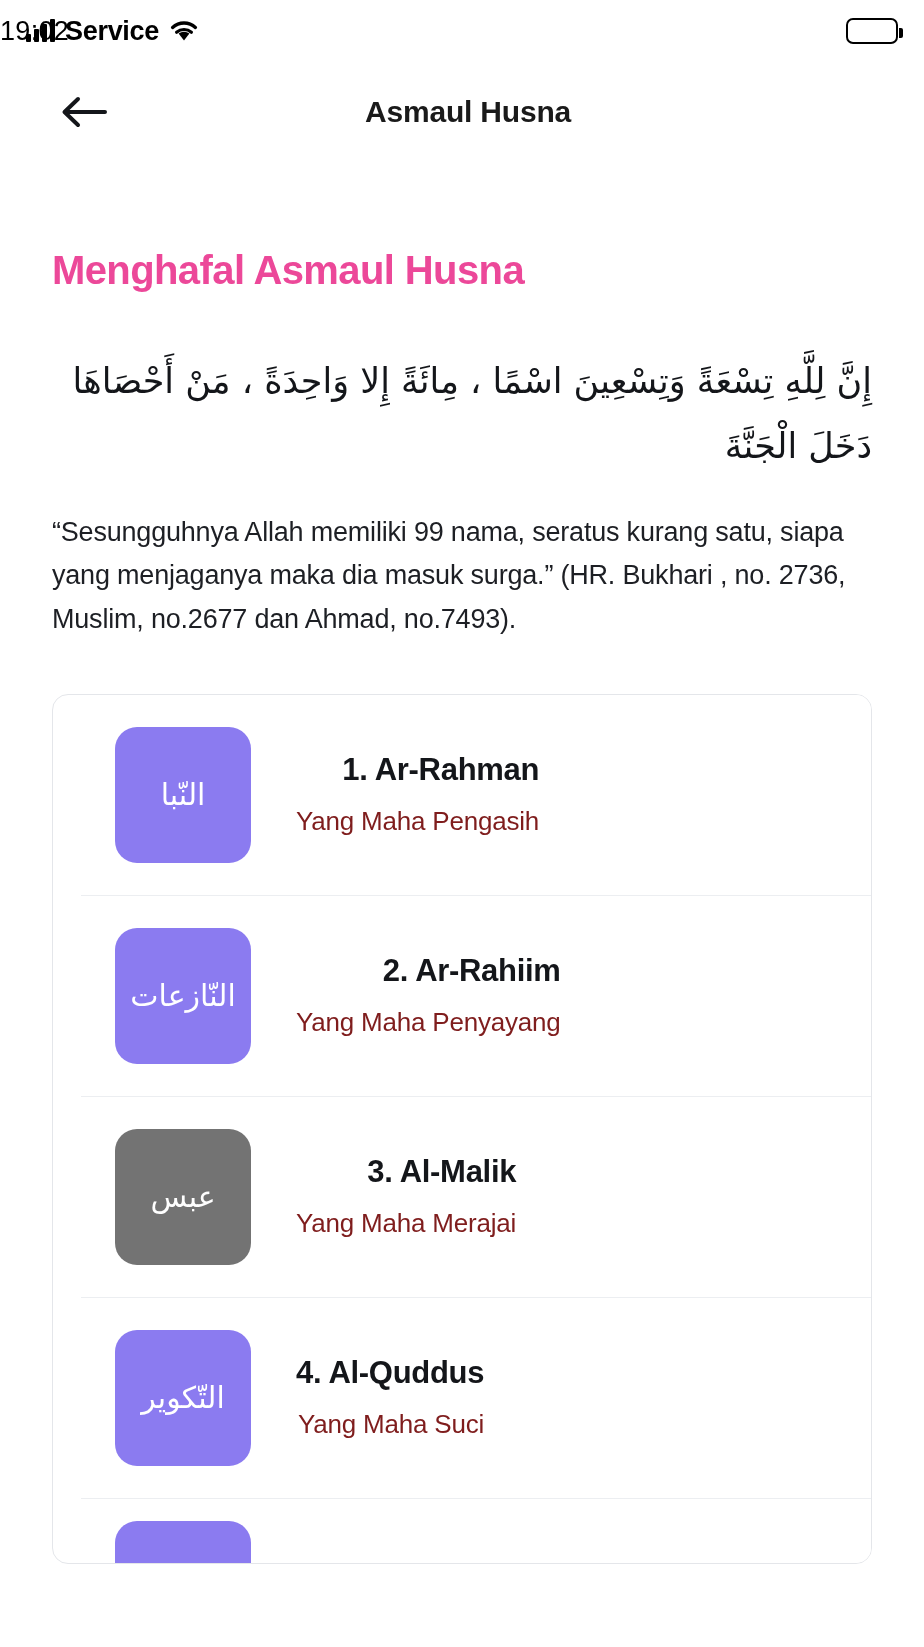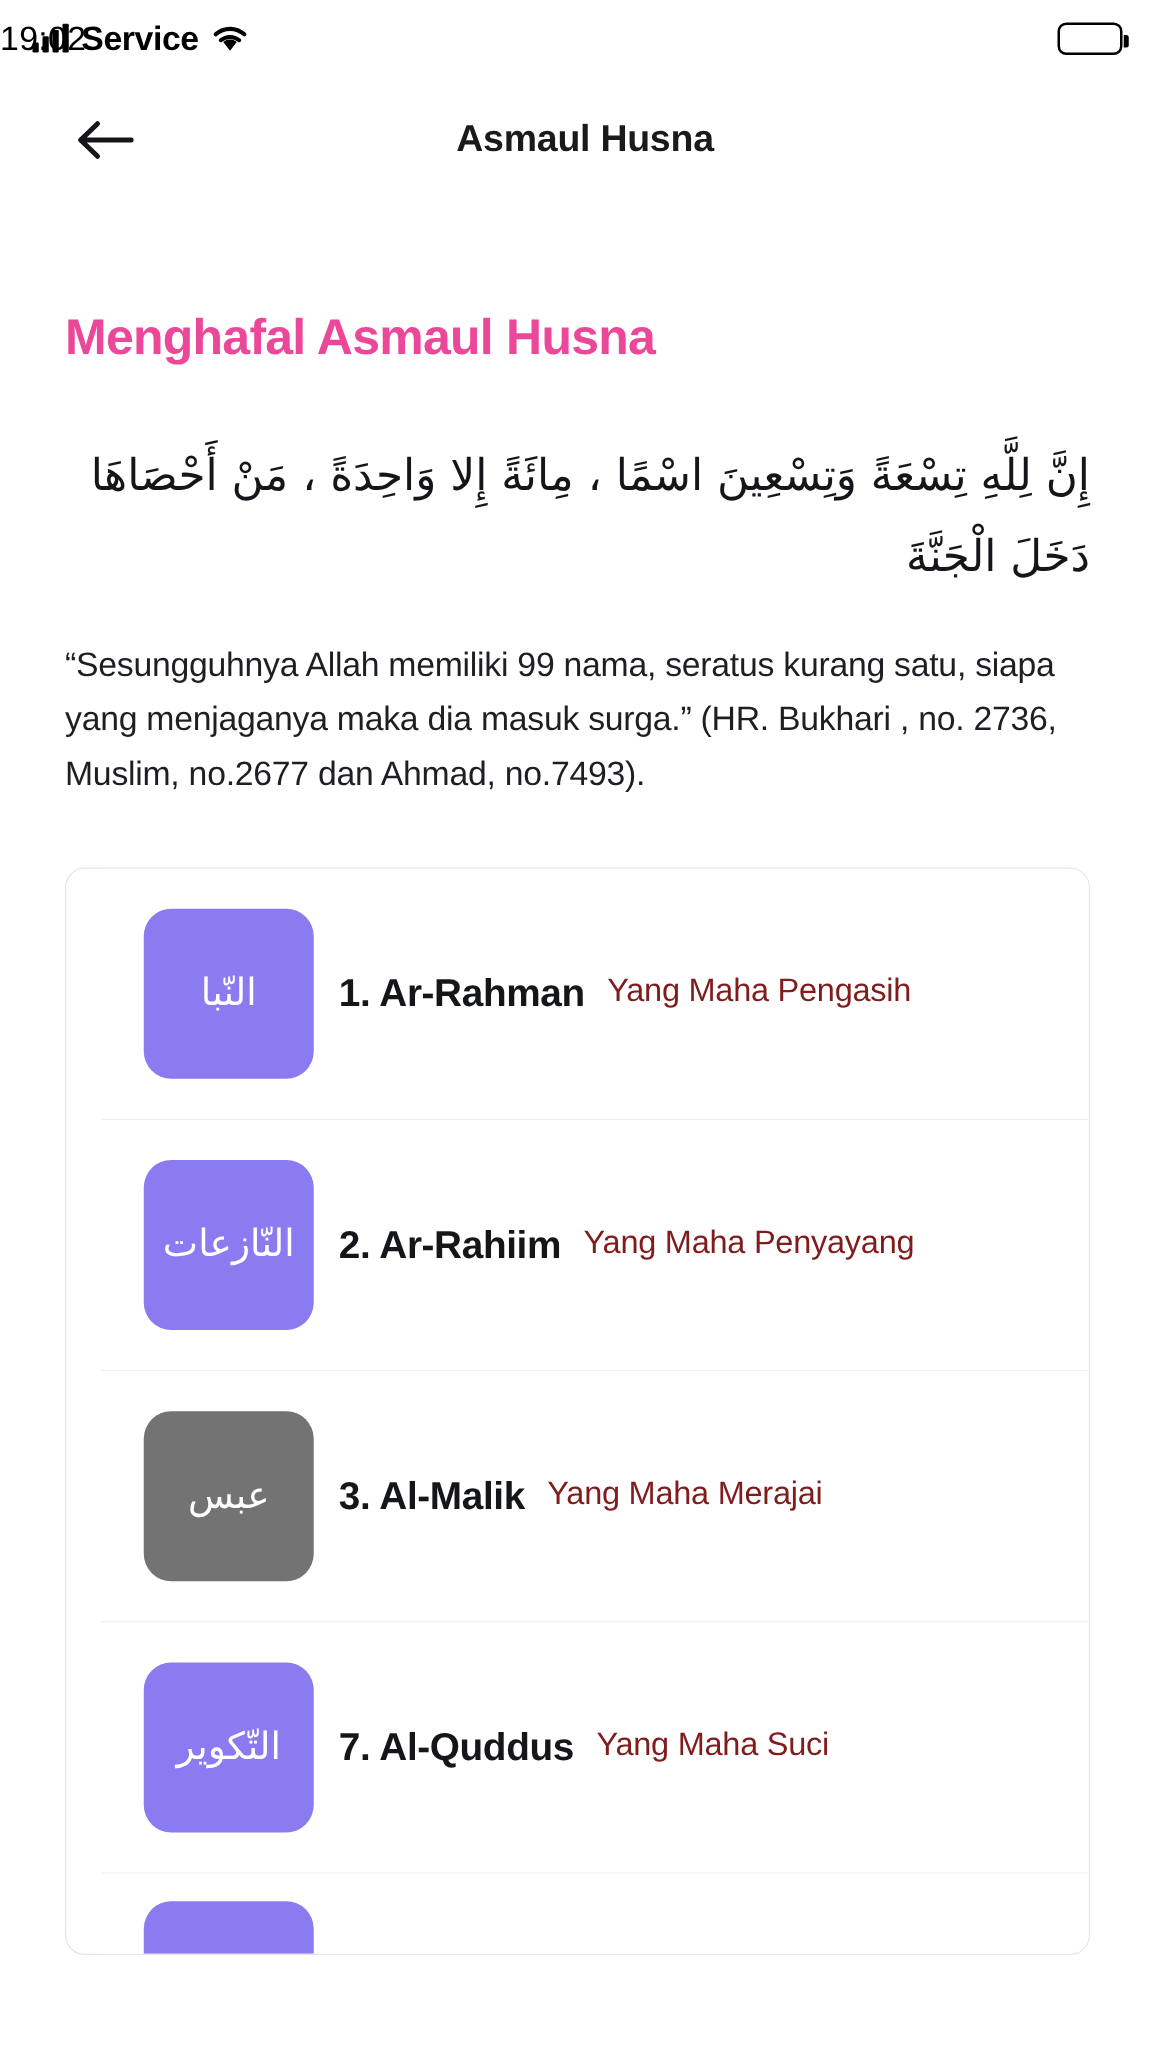--- a/index.html
+++ b/index.html
@@ -178,23 +178,23 @@
     background: #8b7bf0;
     display: flex;
     align-items: center;
     justify-content: center;
     color: #ffffff;
     font-family: "DejaVu Sans", "Liberation Sans", sans-serif;
     font-size: 30px;
     direction: rtl;
   }
   .item-text {
-    margin-left: 20px;
-    display: flex;
-    flex-direction: row;
+    margin-left: 45px;
+    display: flex;
+    flex-direction: column;
     gap: 18px;
     text-align: right;
   }
   .item-title {
     font-size: 31px;
     font-weight: 700;
     color: #14161a;
     letter-spacing: -0.3px;
   }
   .item-sub {
@@ -278,21 +278,21 @@
         <div class="badge" style="background: #737373;">عبس</div>
         <div class="item-text">
           <div class="item-title">3. Al-Malik</div>
           <div class="item-sub">Yang Maha Merajai</div>
         </div>
       </div>
 
       <div class="list-item">
         <div class="badge" style="background: rgb(139, 123, 240);">التّكوير</div>
         <div class="item-text">
-          <div class="item-title">7. Al-Quddus</div>
+          <div class="item-title">4. Al-Quddus</div>
           <div class="item-sub">Yang Maha Suci</div>
         </div>
       </div>
 
       <div class="list-item partial">
         <div class="badge" style="background: rgb(139, 123, 240);"></div>
       </div>
 
     </div>
   </div>

